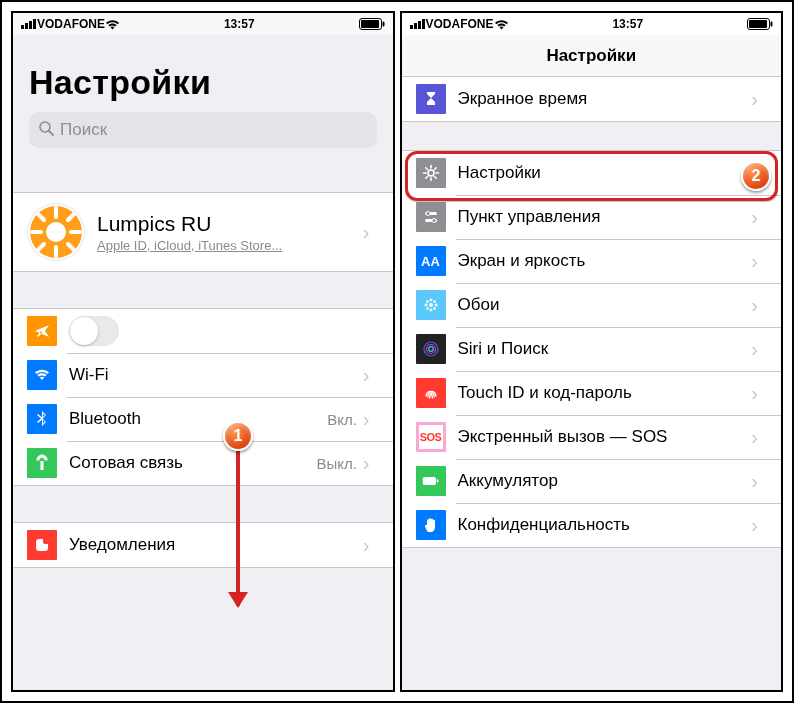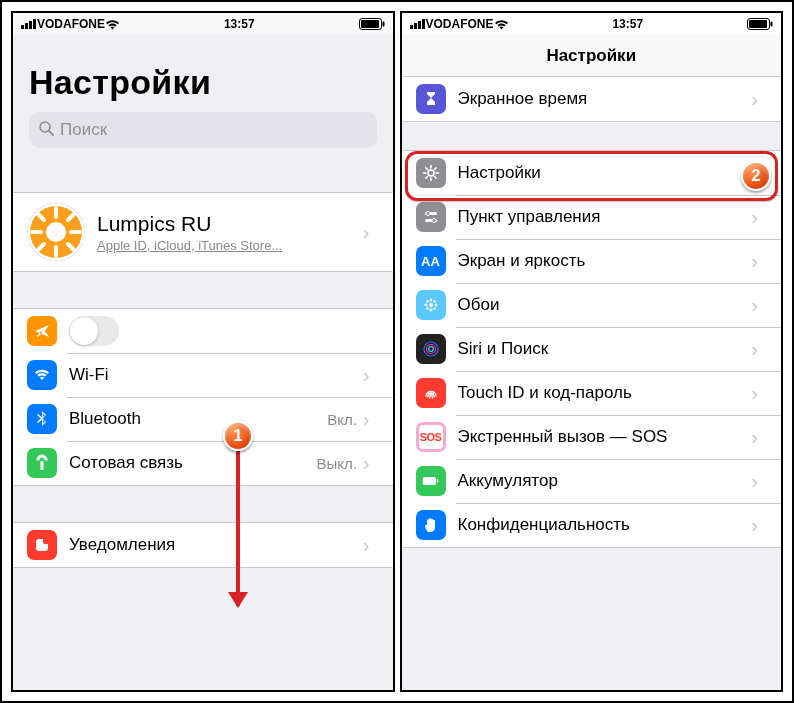--- a/index.html
+++ b/index.html
@@ -97,21 +97,21 @@
   }
   .cell + .cell::before {
     content: "";
     position: absolute;
     top: 0; left: 54px; right: 0;
     height: 1px; background: #c8c7cc;
   }
   .cell.profile { min-height: 78px; }
   .cell .icon-wrap {
     width: 30px; height: 30px;
-    border-radius: 7px;
+    border-radius: 1px;
     margin-right: 12px;
     display: flex; align-items: center; justify-content: center;
     flex-shrink: 0;
     color: #fff;
   }
   .cell .icon-wrap svg { width: 18px; height: 18px; }
   .cell .labels { flex: 1; min-width: 0; }
   .cell .title { font-size: 17px; color: #000; }
   .cell .sub { font-size: 13px; color: #8a8a8f; margin-top: 2px; white-space: nowrap; overflow: hidden; text-overflow: ellipsis; text-decoration: underline; }
   .cell .value { font-size: 15px; color: #8a8a8f; margin-right: 6px; }

